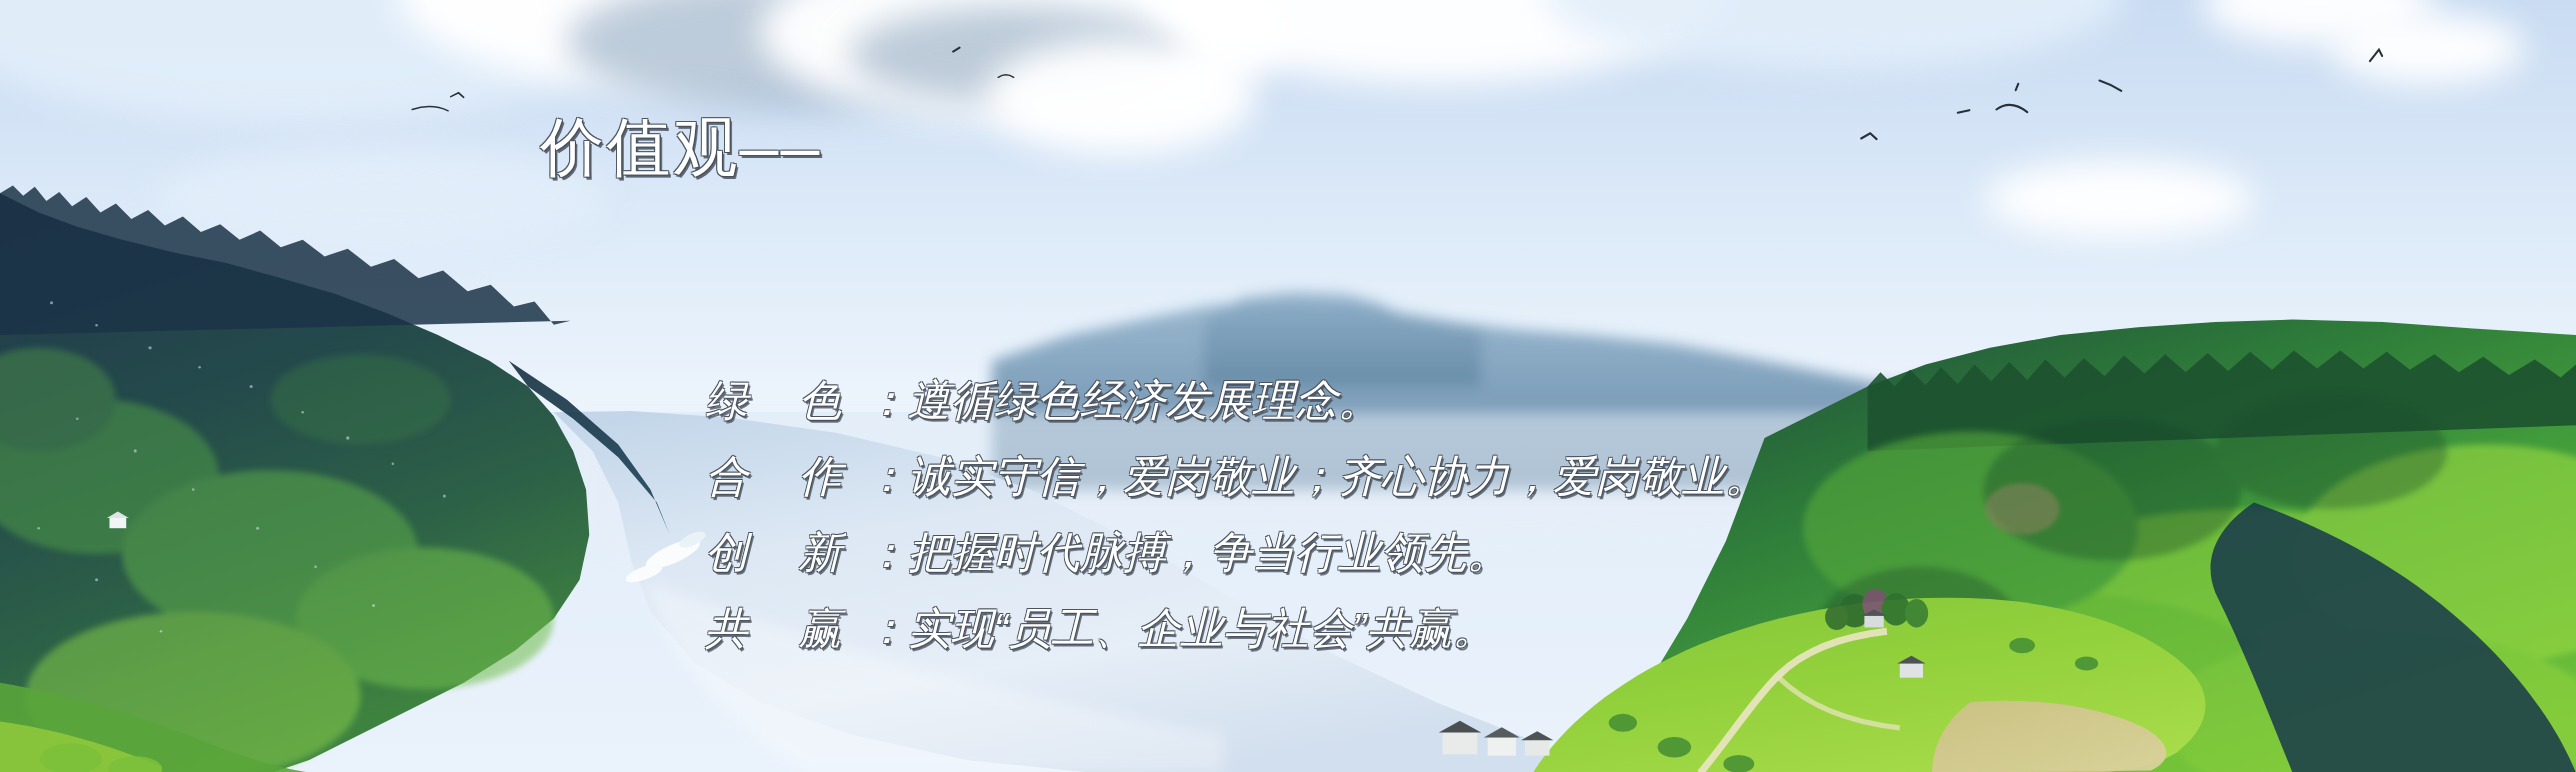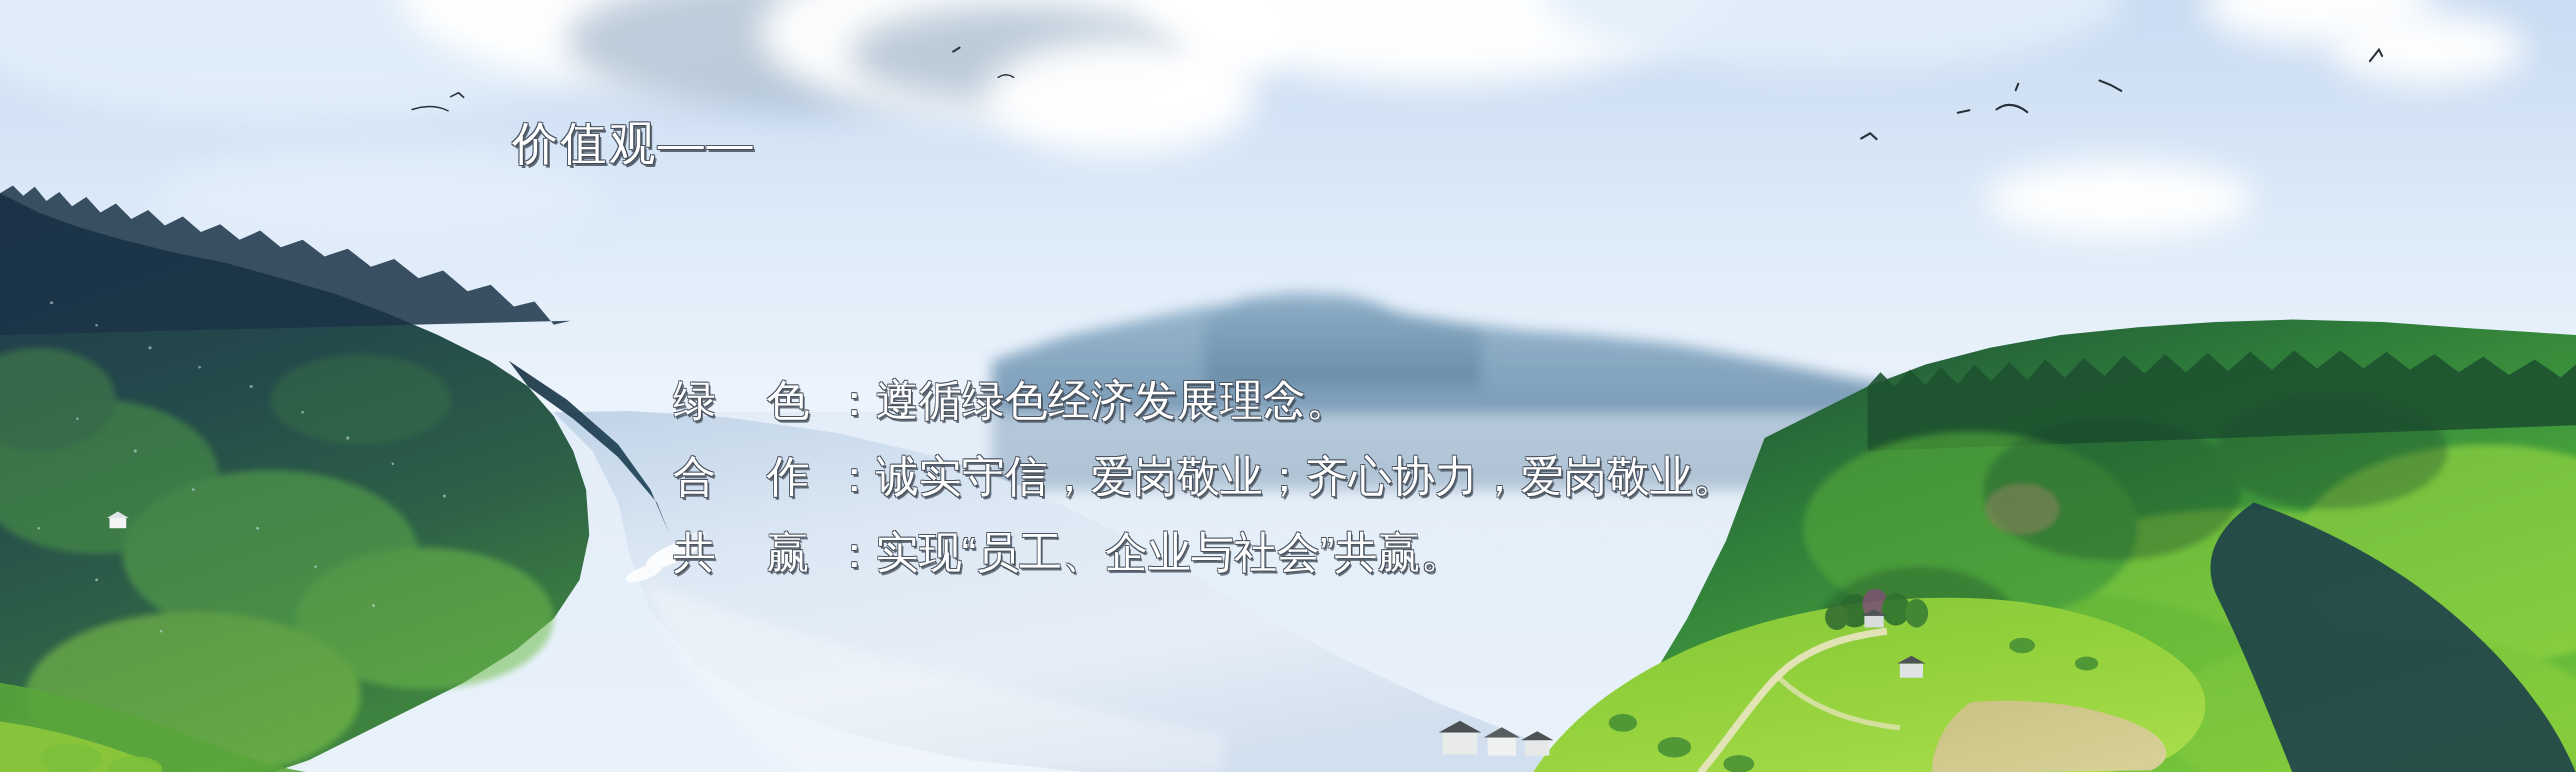--- a/index.html
+++ b/index.html
@@ -21,41 +21,42 @@
   .cloud.gray  { background:rgba(150,172,196,0.62); }
   .cloud.pale  { background:rgba(226,238,250,0.92); }
 
   
   .farhills { position:absolute; left:0; top:0; width:2576px; height:773px; }
 
   
   .textlayer { position:absolute; left:0; top:0; width:2576px; height:773px; }
 
   .t-title {
-    position:absolute; left:512px; top:120px;
-    font-size:46px; line-height:1.02; letter-spacing:2.6px; font-weight:400;
+    position:absolute; left:540px; top:120px;
+    font-size:64px; line-height:1.02; letter-spacing:2.6px; font-weight:400;
     color:#ffffff; white-space:nowrap;
     text-shadow:
       2.6px 3.2px 0 rgba(70,80,92,.72),
       1.9px 2.6px 0.6px rgba(90,100,112,.55),
       1.3px 1.3px 0 rgba(40,48,58,.55),
       -1px -1px 0 #4e5866, 1px -1px 0 #4e5866,
       -1px 1px 0 #4e5866, 1px 1px 0 #4e5866;
+    font-family: Liberation Mono, monospace;
   }
   .t-sub {
     position:absolute; left:551px; top:256px;
     font-size:55px; line-height:1.02; letter-spacing:9px; font-weight:400;
     color:#ffffff; white-space:nowrap;
     text-shadow:
       2.6px 3.2px 0 rgba(70,80,92,.70),
       1.9px 2.6px 0.6px rgba(95,105,118,.52),
       -1px -1px 0 #566070, 1px -1px 0 #566070,
       -1px 1px 0 #566070, 1px 1px 0 #566070;
   }
-  .lines { position:absolute; left:673px; top:379px; }
+  .lines { position:absolute; left:705px; top:379px;font-style:italic; }
   .ln {
     font-size:43px; line-height:1.0; height:39px; margin-bottom:37px;
     color:#ffffff; white-space:nowrap; font-weight:400;
     text-shadow:
       1.9px 2.6px 0 rgba(66,76,88,.72),
       1.3px 1.9px 0.6px rgba(92,102,114,.55),
       -0.8px -0.8px 0 #4b5462, 0.8px -0.8px 0 #4b5462,
       -0.8px 0.8px 0 #4b5462, 0.8px 0.8px 0 #4b5462;
   }
   .ln .k { letter-spacing:19.3px; padding-right:3.9px; }
@@ -330,19 +331,22 @@
 
 
     <div class="lines">
       <div class="ln">
         <span class="k">绿 色</span><span>：</span><span>遵循绿色经济发展理念。</span>
       </div>
       <div class="ln">
         <span class="k">合 作</span><span>：</span><span>诚实守信，爱岗敬业；齐心协力，爱岗敬业。</span>
       </div>
       <div class="ln">
+        <span class="k">创 新</span><span>：</span><span>把握时代脉搏，争当行业领先。</span>
+      </div>
+      <div class="ln">
         <span class="k">共 赢</span><span>：</span><span>实现“员工、企业与社会”共赢。</span>
       </div>
     </div>
 
   </div>
 </div>
 
 
 </body></html>

